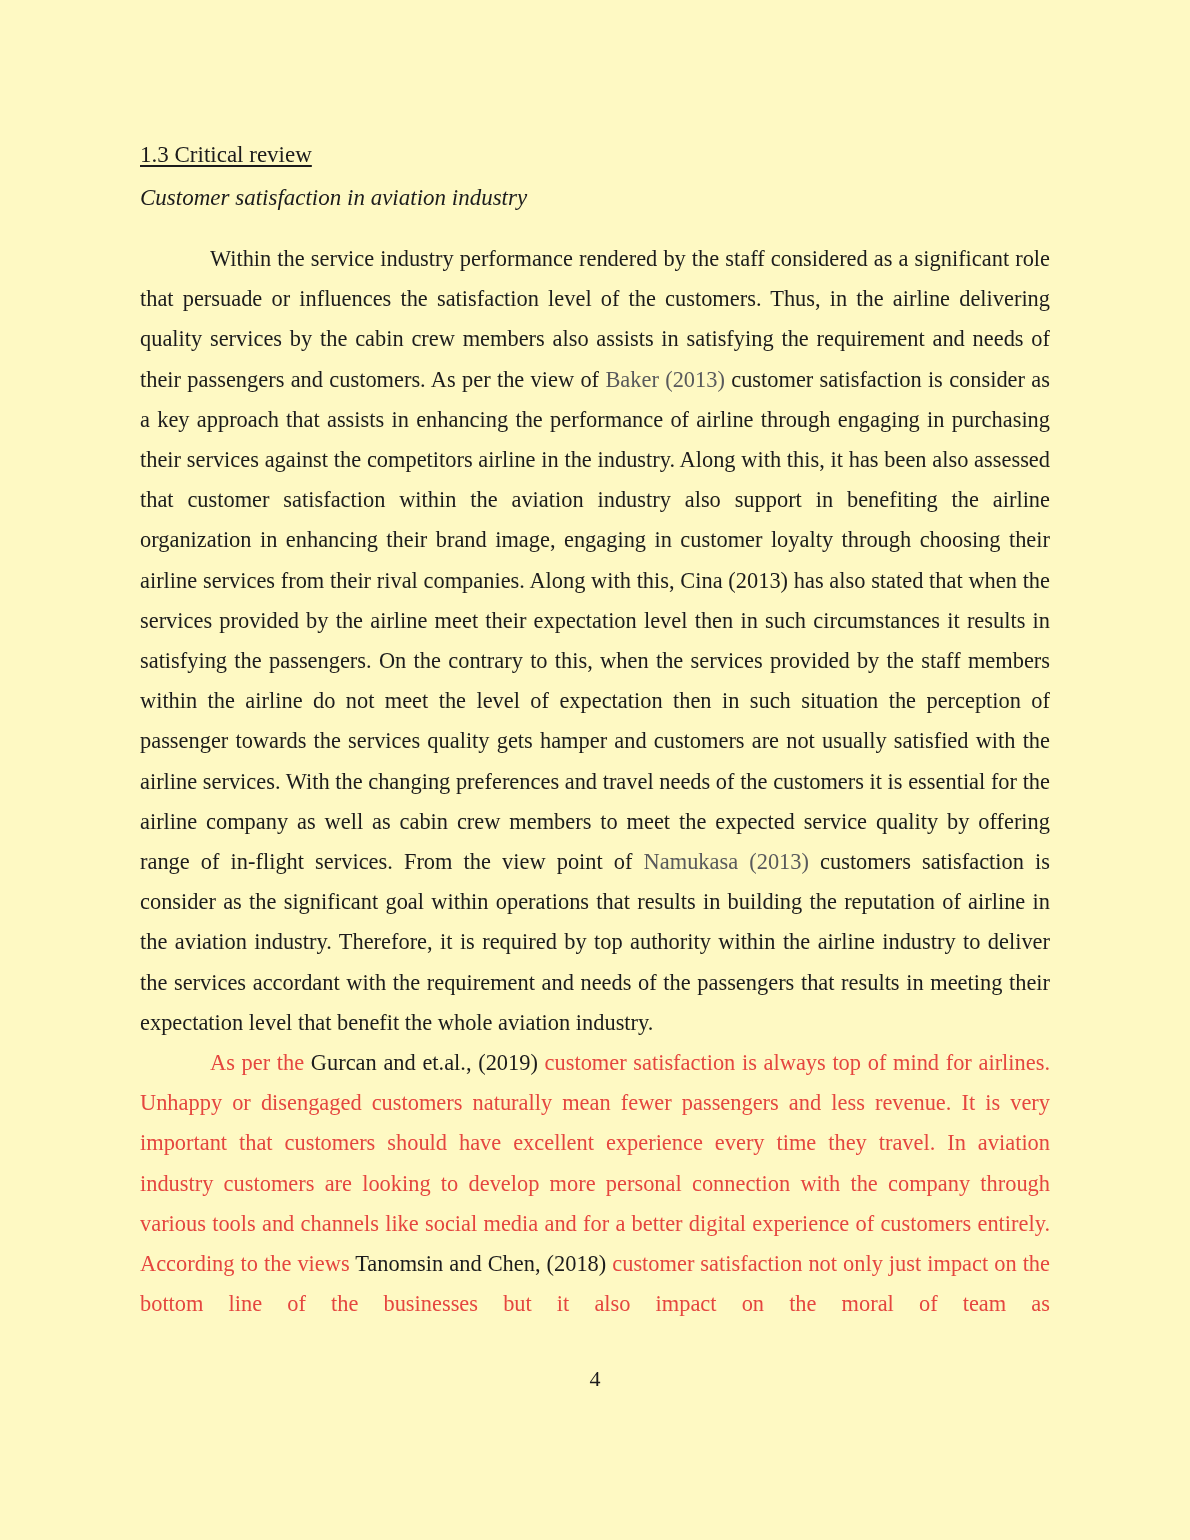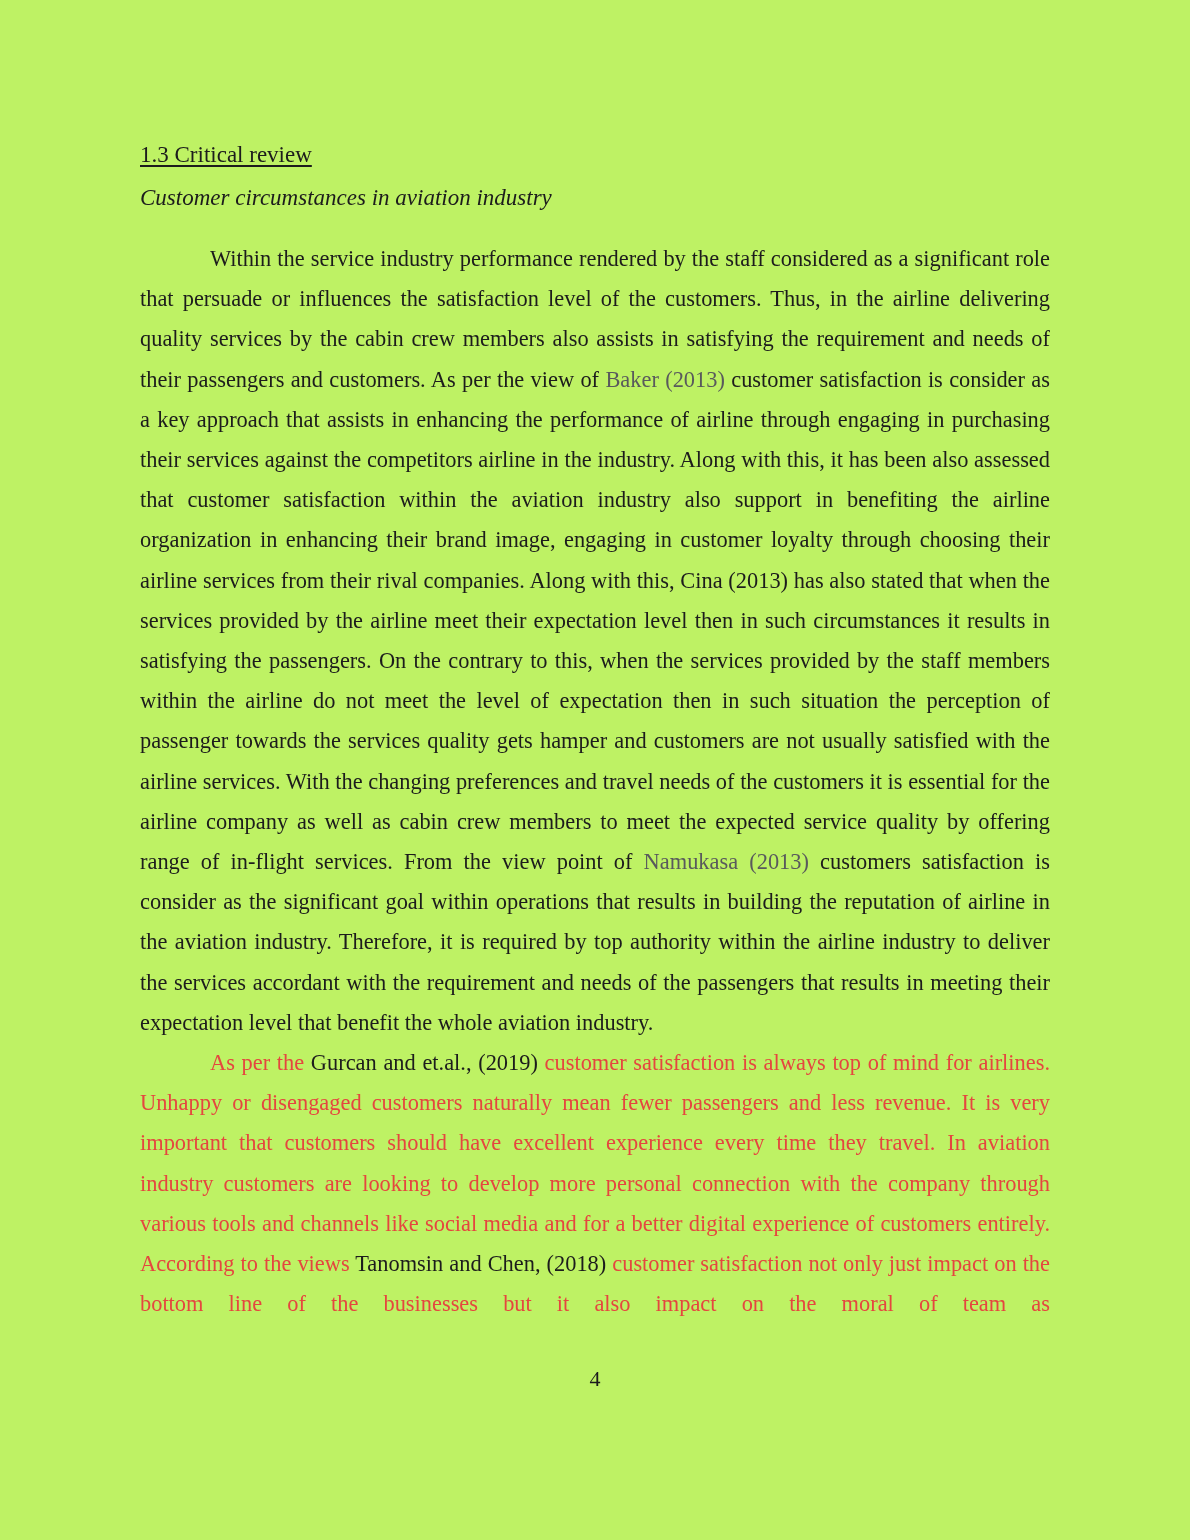--- a/index.html
+++ b/index.html
@@ -4,21 +4,21 @@
 <style>
   html, body {
     margin: 0;
     padding: 0;
     background: #ffffff;
   }
   .page {
     position: relative;
     width: 1190px;
     height: 1540px;
-    background: #bef264;
+    background: #fef9c3;
     font-family: "Liberation Serif", "DejaVu Serif", serif;
     color: #1c1c1c;
     overflow: hidden;
   }
   .content {
     position: absolute;
     left: 140px;
     top: 141px;
     width: 910px;
   }
@@ -56,18 +56,18 @@
     font-size: 22px;
     color: #1c1c1c;
   }
 </style>
 </head>
 <body>
 
 <div class="page">
   <div class="content">
     <h1 class="heading">1.3 Critical review</h1>
-    <div class="subheading">Customer circumstances in aviation industry</div>
+    <div class="subheading">Customer satisfaction in aviation industry</div>
     <p class="para"><span style="color: rgb(28, 28, 28);">Within the service industry performance rendered by the staff considered as a significant role that persuade or influences the satisfaction level of the customers. Thus, in the airline delivering quality services by the cabin crew members also assists in satisfying the requirement and needs of their passengers and customers. As per the view of </span><span style="color: rgb(89, 90, 92);">Baker (2013)</span><span style="color: rgb(28, 28, 28);"> customer satisfaction is consider as a key approach that assists in enhancing the performance of airline through engaging in purchasing their services against the competitors airline in the industry. Along with this, it has been also assessed that customer satisfaction within the aviation industry also support in benefiting the airline organization in enhancing their brand image, engaging in customer loyalty through choosing their airline services from their rival companies. Along with this, Cina (2013) has also stated that when the services provided by the airline meet their expectation level then in such circumstances it results in satisfying the passengers. On the contrary to this, when the services provided by the staff members within the airline do not meet the level of expectation then in such situation the perception of passenger towards the services quality gets hamper and customers are not usually satisfied with the airline services. With the changing preferences and travel needs of the customers it is essential for the airline company as well as cabin crew members to meet the expected service quality by offering range of in-flight services. From the view point of </span><span style="color: rgb(89, 90, 92);">Namukasa (2013)</span><span style="color: rgb(28, 28, 28);"> customers satisfaction is consider as the significant goal within operations that results in building the reputation of airline in the aviation industry. Therefore, it is required by top authority within the airline industry to deliver the services accordant with the requirement and needs of the passengers that results in meeting their expectation level that benefit the whole aviation industry.</span></p>
     <p class="para continued"><span style="color: rgb(229, 70, 63);">As per the </span><span style="color: rgb(28, 28, 28);">Gurcan and et.al., (2019) </span><span style="color: rgb(229, 70, 63);">customer satisfaction is always top of mind for airlines. Unhappy or disengaged customers naturally mean fewer passengers and less revenue. It is very important that customers should have excellent experience every time they travel. In aviation industry customers are looking to develop more personal connection with the company through various tools and channels like social media and for a better digital experience of customers entirely. According to the views </span><span style="color: rgb(28, 28, 28);">Tanomsin and Chen, (2018) </span><span style="color: rgb(229, 70, 63);">customer satisfaction not only just impact on the bottom line of the businesses but it also impact on the moral of team as</span></p>
   </div>
   <div class="page-number">4</div>
 </div>
 
 </body></html>

